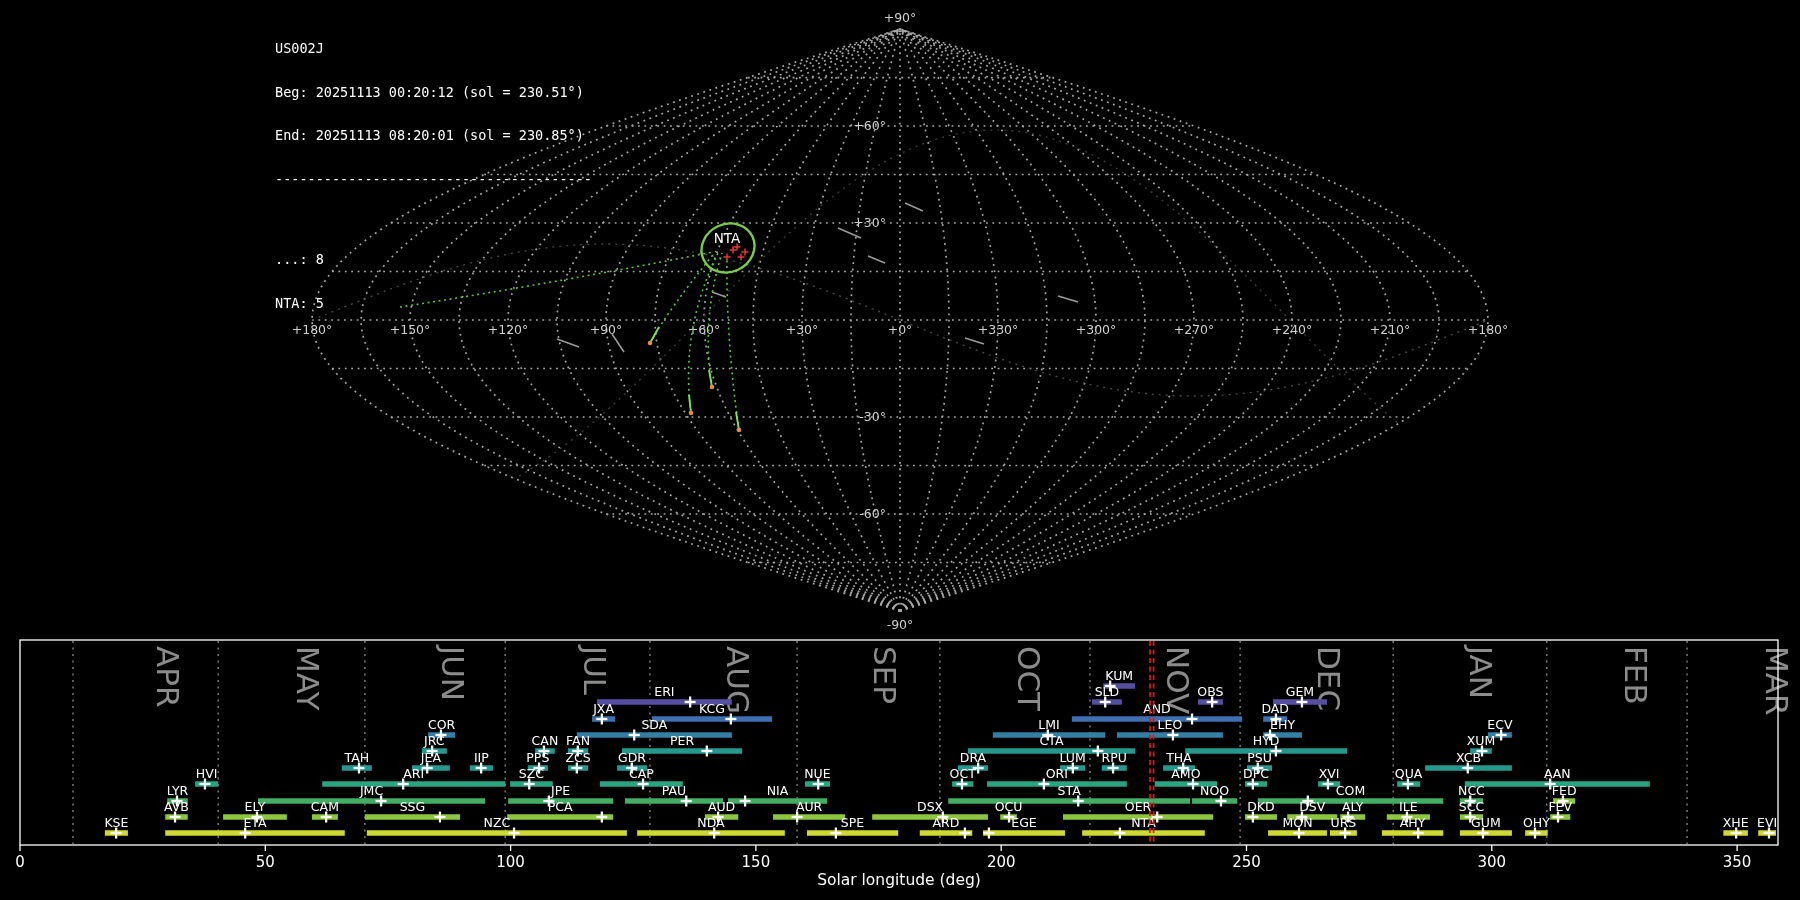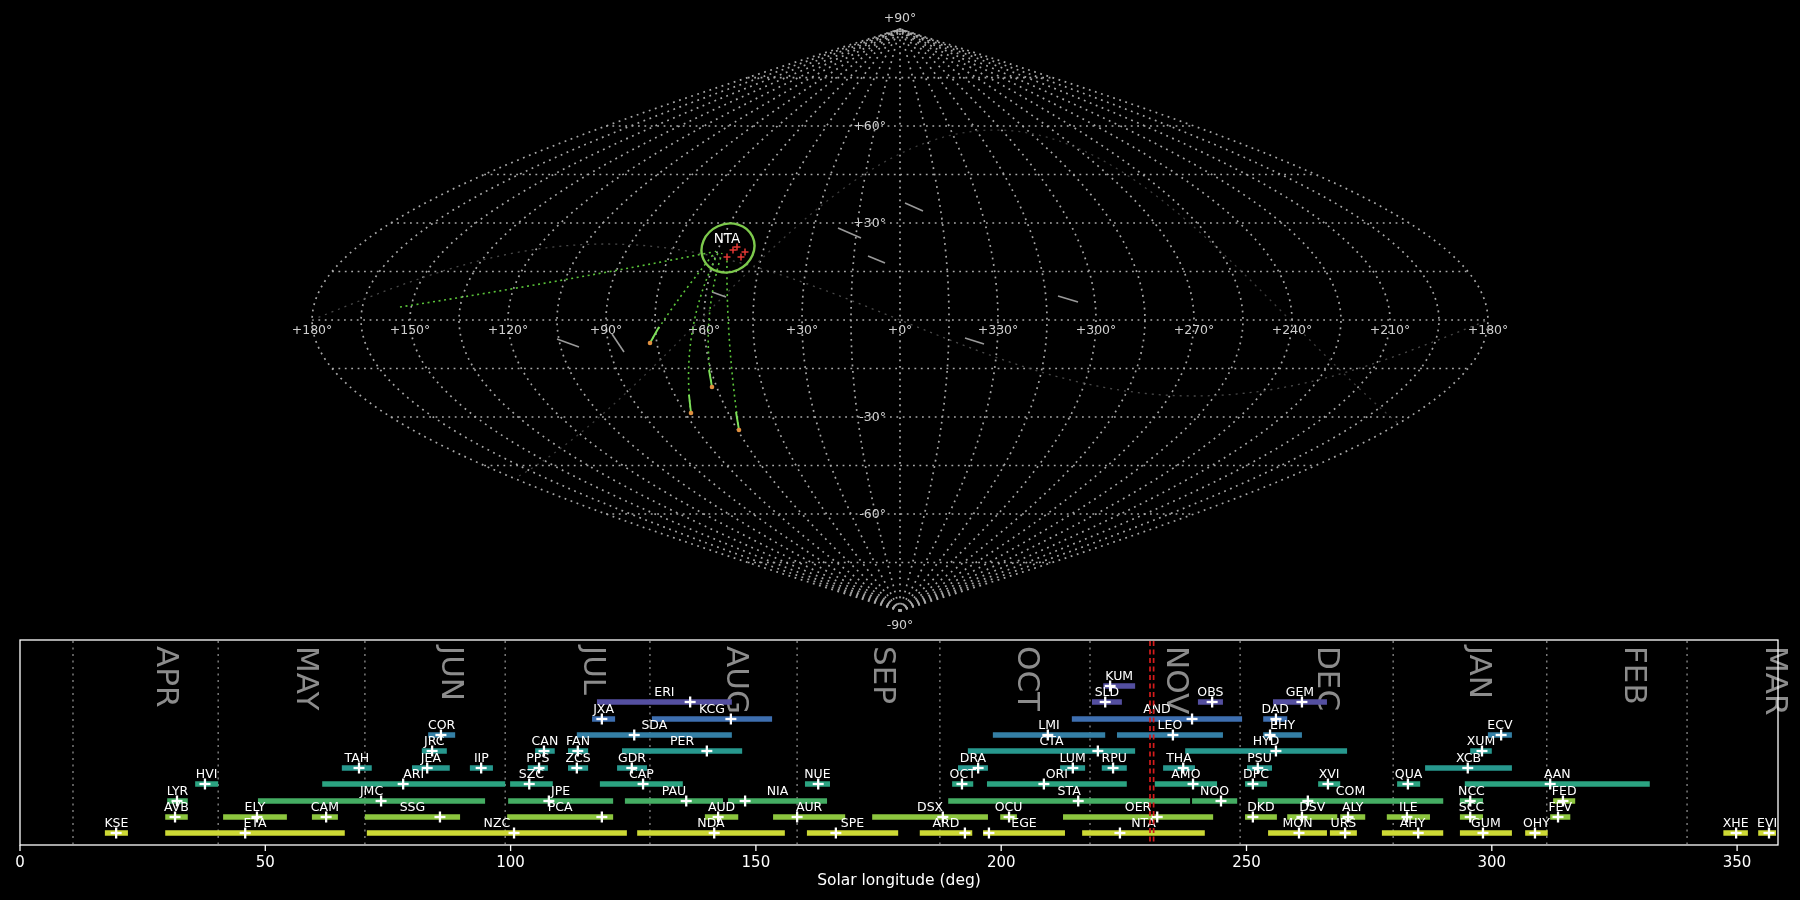--- a/index.html
+++ b/index.html
@@ -525,13 +525,22 @@
           <line x1="1737.1" y1="845" x2="1737.1" y2="851" stroke="#fff" stroke-width="1.3"></line>
           <text x="1737.1" y="867" fill="#fff" font-size="15" text-anchor="middle">350</text>
         </g>
       <text id="xlabel" x="899" y="885" fill="#ffffff" font-size="15.5" text-anchor="middle">Solar longitude (deg)</text>
     </g>
 
     <text id="pole-top" x="900" y="22" fill="#cfcfcf" font-size="12.5" text-anchor="middle">+90°</text>
     <text id="pole-bottom" x="900" y="629" fill="#cfcfcf" font-size="12.5" text-anchor="middle">-90°</text>
   </svg>
 
+  <div id="info">
+    <div>US002J</div>
+    <div>Beg: 20251113 00:20:12 (sol = 230.51°)</div>
+    <div>End: 20251113 08:20:01 (sol = 230.85°)</div>
+    <div>---------------------------------------</div>
+    <div class="gap"></div>
+    <div>...: 8</div>
+    <div>NTA: 5</div>
+  </div>
 </div>
 
 </body></html>

